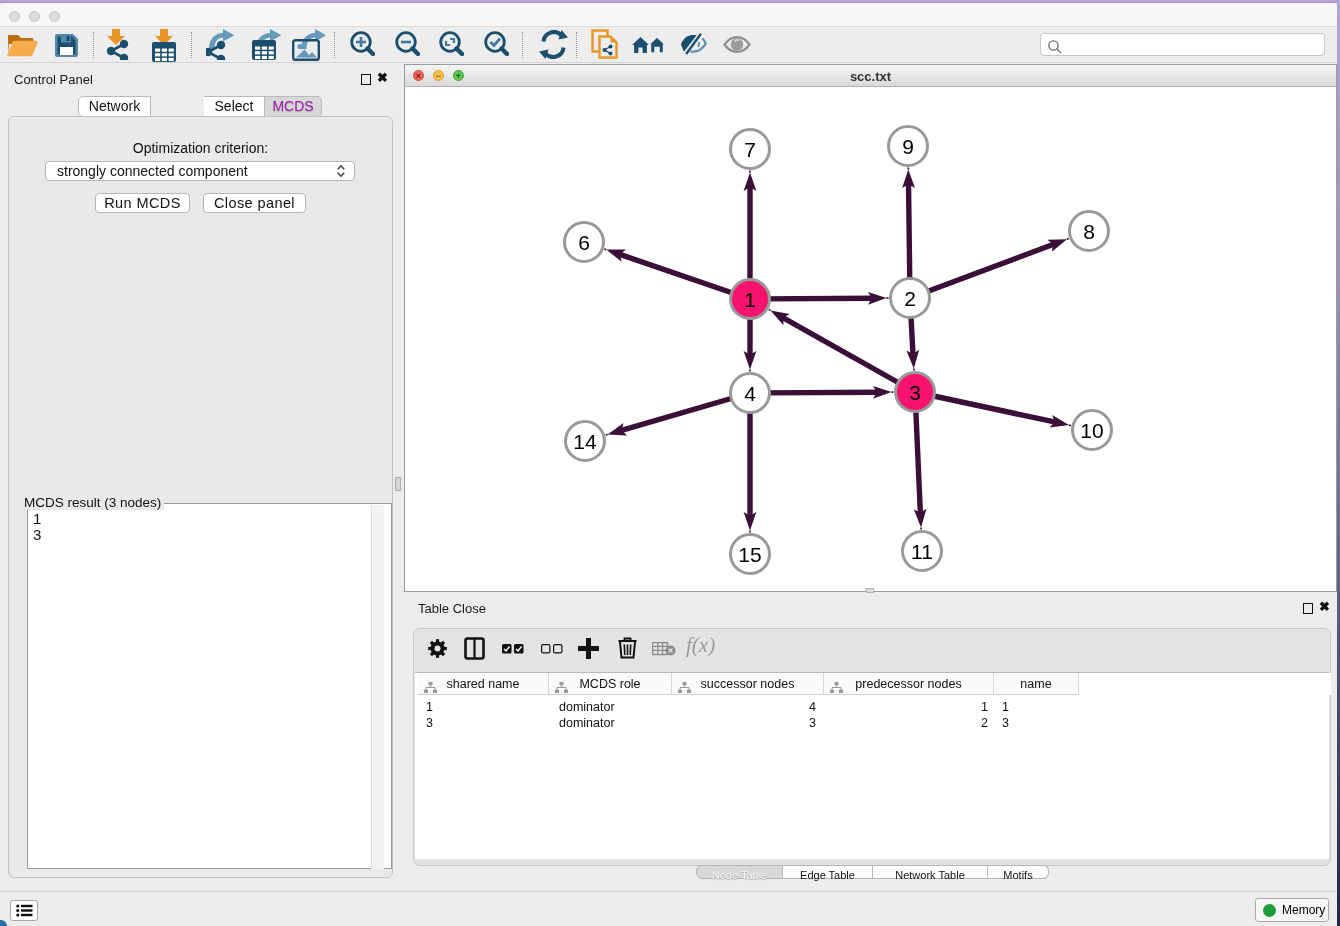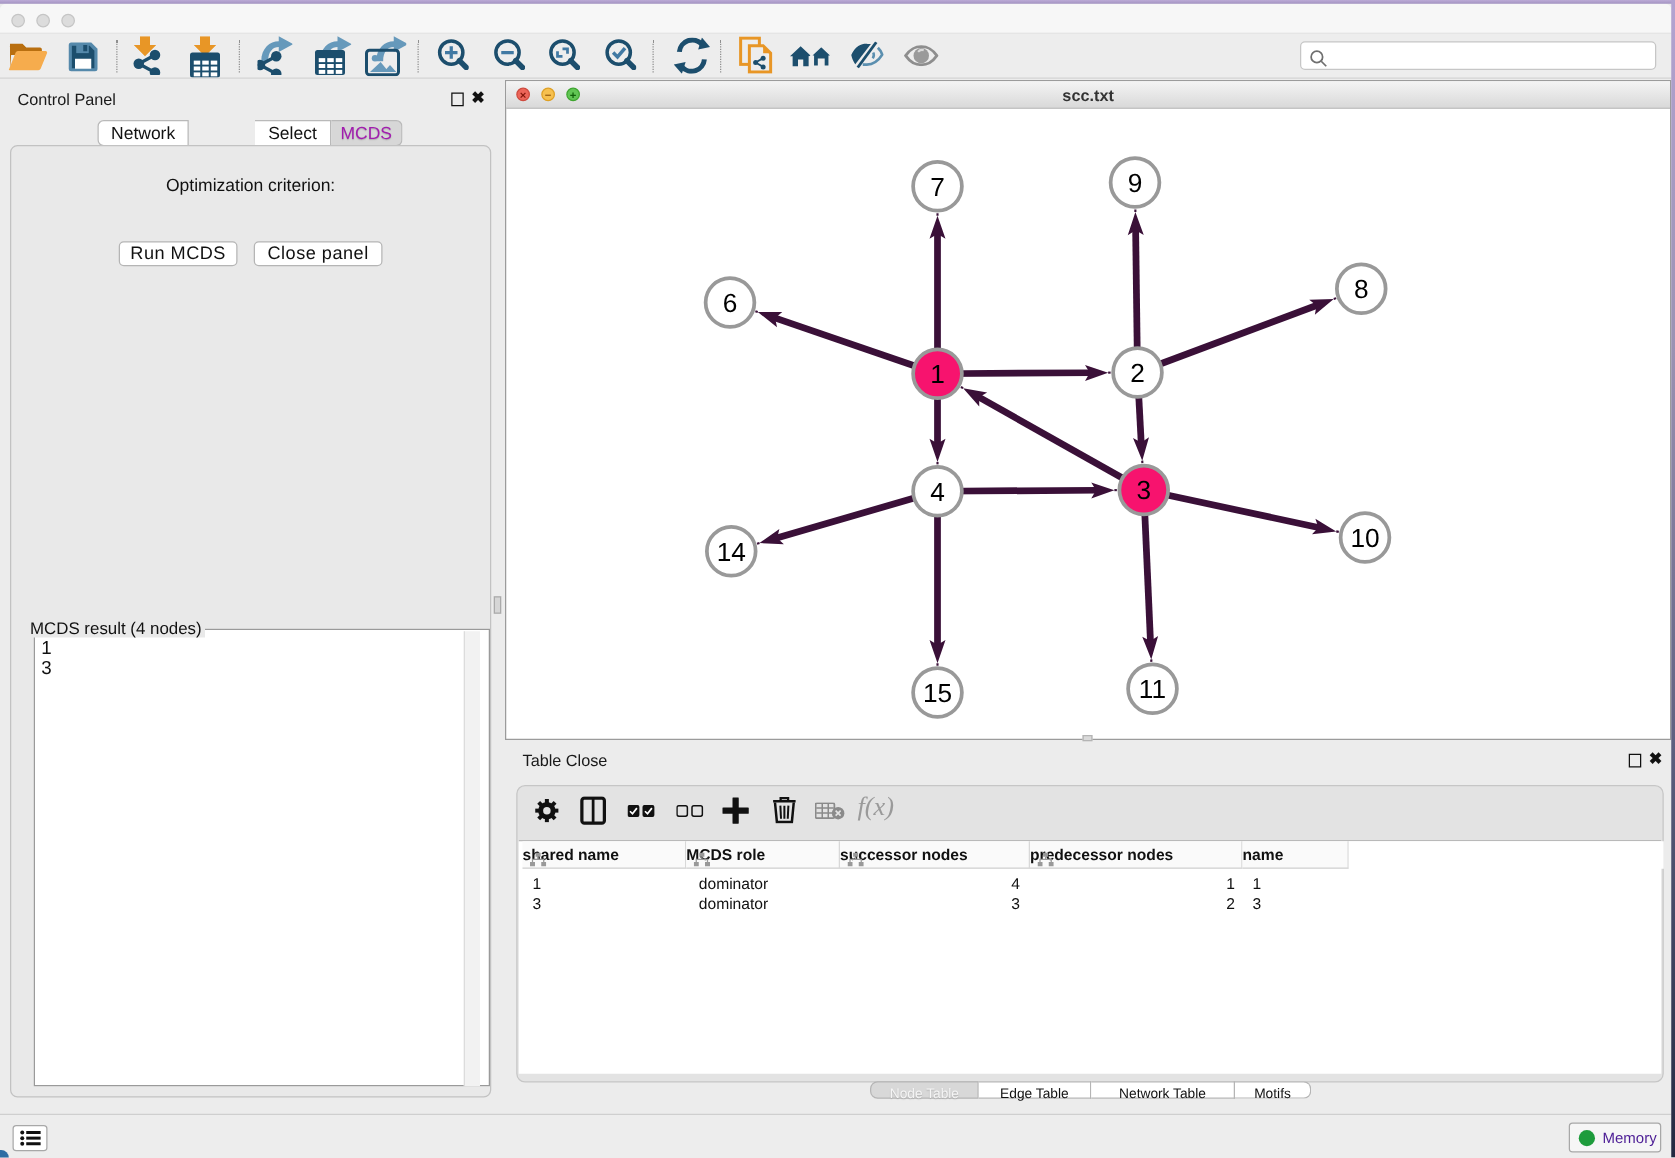--- a/index.html
+++ b/index.html
@@ -37,30 +37,30 @@
 #netwin{left:404px;top:64px;width:933px;height:528px;background:#fff;border:1px solid #9b9b9b;}
 #nettitle{position:absolute;left:0;top:0;width:931px;height:22px;background:linear-gradient(#f4f4f4,#d9d9d9);border-bottom:1px solid #b1b1b1;}
 .tl2{position:absolute;width:11px;height:11px;border-radius:50%;top:5px;font-size:9px;font-weight:bold;text-align:center;line-height:11px;}
 #scctitle{position:absolute;left:0;right:0;top:4px;text-align:center;font-size:13px;font-weight:bold;color:#333;}
 #graphwrap{position:absolute;left:0;top:23px;width:931px;height:505px;}
 
 #tablepanel{left:404px;top:596px;width:933px;height:295px;background:#ececec;}
 #tp-title{position:absolute;left:14px;top:5px;font-size:13px;color:#1a1a1a;}
 #tp-box{position:absolute;left:9px;top:32px;width:918px;height:238px;background:#e3e3e3;border:1px solid #c6c6c6;border-radius:7px;}
 #tp-table{position:absolute;left:1px;top:43px;width:914px;height:187px;background:#fff;border-top:1px solid #b9b9b9;}
-.hcell{position:absolute;top:0;height:22px;background:#fafafa;border-right:1px solid #d8d8d8;border-bottom:1px solid #cfcfcf;font-size:12.5px;color:#111;text-align:left;line-height:22px;font-weight:bold;}
+.hcell{position:absolute;top:0;height:22px;background:#fafafa;border-right:1px solid #d8d8d8;border-bottom:1px solid #cfcfcf;font-size:12.5px;color:#111;text-align:center;line-height:22px;}
 .rcell{position:absolute;font-size:12.5px;color:#111;height:16px;line-height:16px;}
 .btabs{position:absolute;top:269px;height:21px;display:flex;}
 .btab{height:14px;border:1px solid #b5b5b5;border-left:none;background:#fff;font-size:11px;color:#111;text-align:center;line-height:19px;}
 .btab.first{border-left:1px solid #b5b5b5;border-radius:6px 0 0 6px;background:#d8d8d8;color:#f5f5f5;text-shadow:0 1px 1px #aaa;}
 .btab.last{border-radius:0 6px 6px 0;}
 
 #statusbar{left:0;top:891px;width:1337px;height:35px;background:#ededed;border-top:1px solid #cfcfcf;}
 #listbtn{position:absolute;left:10px;top:8px;width:28px;height:21px;background:#fff;border:1px solid #a8a8a8;border-radius:3px;}
-#membtn{position:absolute;left:1255px;top:6px;width:74px;height:24px;background:#f6f6f6;border:1px solid #a8a8a8;border-radius:3px;font-size:12px;color:#4c1d95;line-height:22px;padding-left:26px;}
+#membtn{position:absolute;left:1255px;top:6px;width:74px;height:24px;background:#f6f6f6;border:1px solid #a8a8a8;border-radius:3px;font-size:12px;color:#000000;line-height:22px;padding-left:26px;}
 #memdot{position:absolute;left:7px;top:5px;width:13px;height:13px;border-radius:50%;background:#1e9c3c;}
 #bluarc{position:absolute;left:-5px;top:920px;width:12px;height:12px;border-radius:50%;background:#2e6da4;}
 #divhandle{left:866px;top:588px;width:8px;height:5px;background:#dadada;border:1px solid #b4b4b4;}
 #divhandle2{left:395px;top:477px;width:6px;height:14px;background:#d6d6d6;border:1px solid #aaa;}
 </style></head>
 <body>
 <div id="root">
   <div class="abs" id="titlebar">
     <div class="tl" style="left:9px;"></div>
     <div class="tl" style="left:29px;"></div>
@@ -224,24 +224,29 @@
     <div class="sqico" style="left:361px;top:10px;"></div>
     <div class="xico" style="left:377px;top:6px;">✖</div>
     <div class="tabs" style="left:78px;top:32px;">
       <div class="tab first" style="width:73px;">Network</div>
       <div class="tab" style="width:53px;margin-top:28px;">Style</div>
       <div class="tab" style="width:61px;">Select</div>
       <div class="tab sel" style="width:57px;">MCDS</div>
     </div>
     <div id="cp-content">
       <div id="optlabel" style="left:0;width:383px;top:23px;">Optimization criterion:</div>
+      <div id="dropdown">strongly connected component
+        <svg width="10" height="14" viewBox="0 0 10 14" style="position:absolute;right:8px;top:2px;">
+            <path d="M1.8 5.2 L5 1.8 L8.2 5.2 M1.8 8.8 L5 12.2 L8.2 8.8" fill="none" stroke="#444" stroke-width="1.6"></path>
+          </svg>
+      </div>
       <div class="btn" style="left:86px;width:95px;">Run MCDS</div>
       <div class="btn" style="left:194px;width:103px;">Close panel</div>
       <div id="fieldset">
-        <div id="legend">MCDS result (4 nodes)</div>
+        <div id="legend">MCDS result (3 nodes)</div>
         <div id="mcdsitems">1<br>3</div>
         <div id="scrolltrack"></div>
       </div>
     </div>
   </div>
   <div class="abs" id="netwin">
     <div id="nettitle">
       <div class="tl2" style="left:8px;background:#ec6559;border:1px solid #ce4a3e;color:#7d1308;">×</div>
       <div class="tl2" style="left:28px;background:#f6c04f;border:1px solid #dfa023;color:#985d0e;">−</div>
       <div class="tl2" style="left:48px;background:#61c554;border:1px solid #3ea52f;color:#10610b;">+</div>

